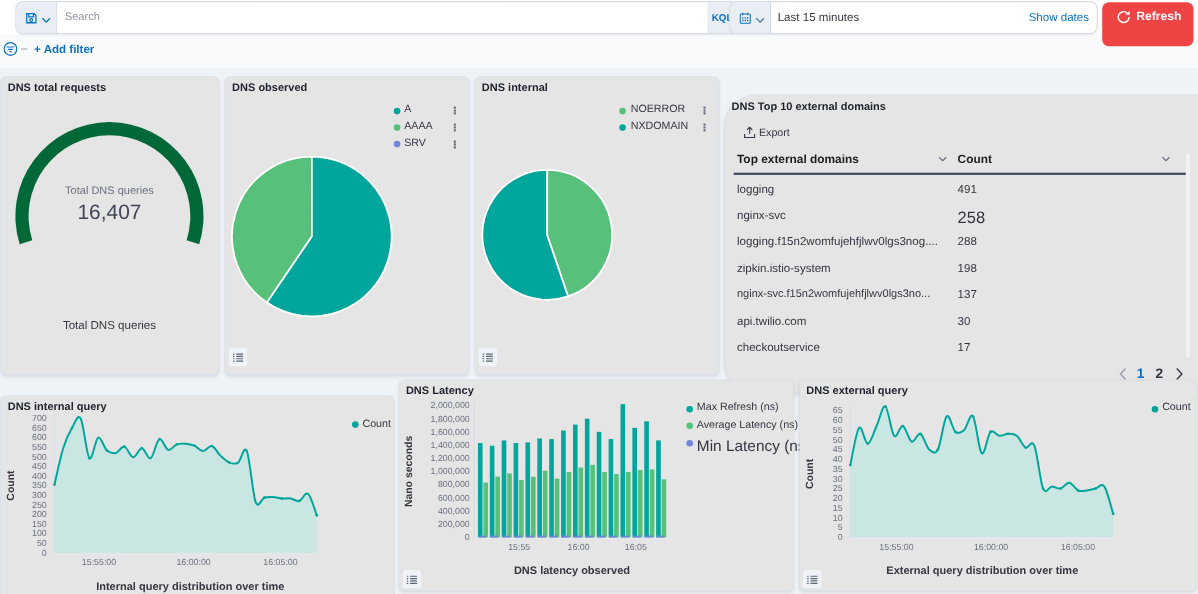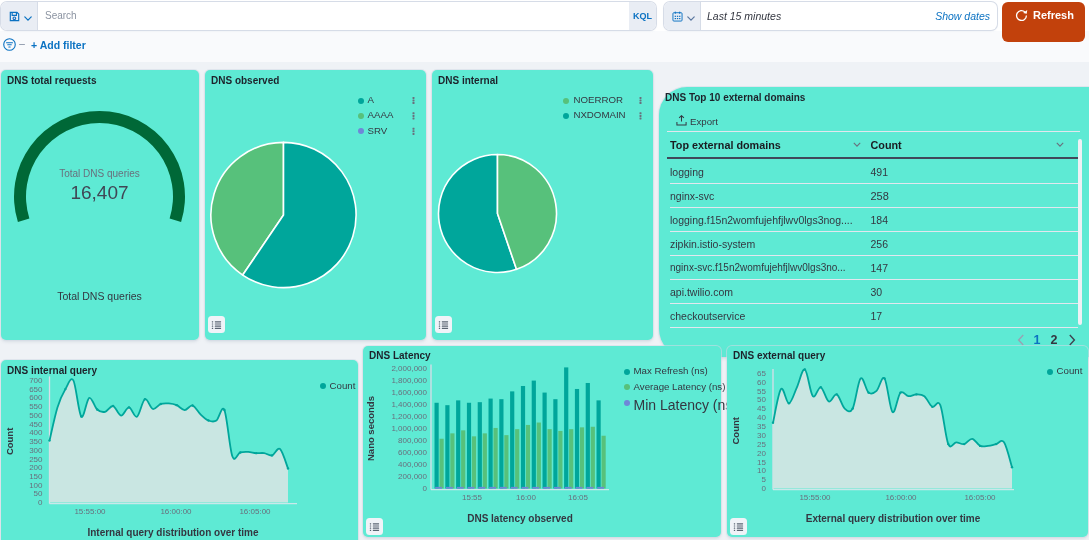--- a/index.html
+++ b/index.html
@@ -1,40 +1,40 @@
 <!DOCTYPE html>
 <html><head><meta charset="utf-8"><style>
 * { margin:0; padding:0; box-sizing:border-box; }
 body { width:1089px; height:540px; font-family:"Liberation Sans", sans-serif; background:#fff; position:relative; overflow:hidden; }
 .bg { position:absolute; left:0; top:31px; width:1089px; height:509px; background:#eff2f6; }
 .bg2 { position:absolute; left:0; top:31px; width:1089px; height:31px; background:#f9fafc; }
-.panel { position:absolute; background:#5eead4; border-radius:5px; box-shadow:0 0 0 1px rgba(211,218,230,.55), 0 2px 3px rgba(152,162,179,.25); }
+.panel { position:absolute; background:#e5e5e5; border-radius:5px; box-shadow:0 0 0 1px rgba(211,218,230,.55), 0 2px 3px rgba(152,162,179,.25); }
 .ptitle { position:absolute; left:6px; top:4.5px; font-size:10px; font-weight:bold; color:#1d222b; }
 svg text { font-family:"Liberation Sans", sans-serif; }
 </style></head>
 <body>
 <div class="bg"></div>
 <div class="bg2"></div>
 
-<div style="position:absolute;left:1px;top:2px;width:655px;height:28px;background:#fff;border-radius:6px;box-shadow:0 0 0 1px #d6dce7, 0 1px 2px rgba(152,162,179,.2);">
+<div style="position:absolute;left:15px;top:2px;width:655px;height:28px;background:#fff;border-radius:6px;box-shadow:0 0 0 1px #d6dce7, 0 1px 2px rgba(152,162,179,.2);">
   <div style="position:absolute;left:0;top:0;width:37px;height:28px;background:#e9edf4;border-radius:6px 0 0 6px;border-right:1px solid #d6dce7;">
       <svg width="11" height="11" viewBox="0 0 16 16" style="position:absolute;left:8px;top:9px">
         <path fill="none" stroke="#0b72c2" stroke-width="1.7" d="M1.9 1.9h9.7l2.5 2.5v9.7H1.9z M4.6 2.1v4.2h6.2V2.1"></path>
         <circle cx="7.8" cy="10.6" r="1.9" fill="none" stroke="#1b72c2" stroke-width="1.7"></circle>
       </svg>
       <svg width="8" height="5" viewBox="0 0 10 6" style="position:absolute;left:22.5px;top:13.5px">
         <path fill="none" stroke="#0b72c2" stroke-width="1.5" stroke-linecap="round" d="M1 1l4 4 4-4"></path>
       </svg>
     </div>
   <div style="position:absolute;left:44px;top:8px;font-size:10px;color:#8b93a1;">Search</div>
   <div style="position:absolute;right:0;top:0;width:27px;height:28px;background:#e9edf4;border-radius:0 6px 6px 0;"></div>
   <div style="position:absolute;right:4px;top:9px;font-size:9px;font-weight:bold;color:#0b72c2;">KQL</div>
 </div>
 
-<div style="position:absolute;left:664px;top:2px;width:333px;height:28px;background:#fff;border-radius:6px;box-shadow:0 0 0 1px #d6dce7, 0 1px 2px rgba(152,162,179,.2);font-style:italic;">
+<div style="position:absolute;left:664px;top:2px;width:333px;height:28px;background:#fff;border-radius:6px;box-shadow:0 0 0 1px #d6dce7, 0 1px 2px rgba(152,162,179,.2);">
   <div style="position:absolute;left:0;top:0;width:37px;height:28px;background:#e9edf4;border-radius:6px 0 0 6px;border-right:1px solid #d6dce7;">
       <svg width="11" height="11" viewBox="0 0 14 14" style="position:absolute;left:8px;top:8.5px">
         <g stroke="#0b72c2" fill="none" stroke-width="1.2">
           <rect x="1.2" y="2.2" width="11.6" height="10.6" rx="1.2"></rect>
           <path d="M4.2 0.8v2.8 M9.8 0.8v2.8"></path>
         </g>
         <g fill="#0b72c2">
           <rect x="3.4" y="6" width="1.7" height="1.5"></rect>
           <rect x="6.2" y="6" width="1.7" height="1.5"></rect>
           <rect x="9" y="6" width="1.7" height="1.5"></rect>
@@ -44,21 +44,21 @@
         </g>
       </svg>
       <svg width="8" height="5" viewBox="0 0 10 6" style="position:absolute;left:23px;top:13.5px">
         <path fill="none" stroke="#5a77a0" stroke-width="1.5" stroke-linecap="round" d="M1 1l4 4 4-4"></path>
       </svg>
     </div>
   <div style="position:absolute;left:43px;top:7.5px;font-size:10.5px;color:#343741;">Last 15 minutes</div>
   <div style="position:absolute;right:7px;top:7.5px;font-size:10.5px;color:#0b72c2;">Show dates</div>
 </div>
 
-<div style="position:absolute;left:1002px;top:2px;width:83px;height:40px;background:#c2410c;border-radius:6px;">
+<div style="position:absolute;left:1002px;top:2px;width:83px;height:40px;background:#ef4444;border-radius:6px;">
     <svg width="13" height="13" viewBox="0 0 14 14" style="position:absolute;left:13px;top:7px">
       <path fill="none" stroke="#fff" stroke-width="1.4" d="M12.3 7a5.3 5.3 0 1 1-1.6-3.8"></path>
       <path fill="#fff" d="M12.9 0.8v4l-4-0.1 4-3.9z" transform="rotate(8 11 3)"></path>
     </svg>
   <div style="position:absolute;left:31px;top:7px;font-size:11px;font-weight:bold;color:#fff;">Refresh</div>
 </div>
 
 <svg width="13" height="13" viewBox="0 0 16 16" style="position:absolute;left:2.5px;top:37.5px">
     <circle cx="8" cy="8" r="7.1" fill="none" stroke="#0b72c2" stroke-width="1.35"></circle>
     <path stroke="#0b72c2" stroke-width="1.35" stroke-linecap="round" d="M4.3 5.8h7.4 M5.8 8.4h4.4 M7.2 11h1.6"></path>
@@ -174,30 +174,30 @@
       <svg width="8" height="5" viewBox="0 0 10 6" style="display:block">
         <path fill="none" stroke="#69707d" stroke-width="1.4" d="M1 1l4 4 4-4"></path>
       </svg>
     </div>
   <div style="position:absolute;left:8px;top:69.5px;width:413px;border-top:2px solid #40485a;"></div>
   <div style="position:absolute;left:11px;top:72.5px;width:408px;height:24px;border-bottom:1px solid #e2e7ee;"></div>
     <div style="position:absolute;left:11px;top:79.0px;font-size:10.5px;color:#343741">logging</div>
     <div style="position:absolute;left:211.5px;top:79.0px;font-size:10.5px;color:#343741">491</div>
     <div style="position:absolute;left:11px;top:96.5px;width:408px;height:24px;border-bottom:1px solid #e2e7ee;"></div>
     <div style="position:absolute;left:11px;top:103.0px;font-size:10.5px;color:#343741">nginx-svc</div>
-    <div style="position:absolute;left:211.5px;top:103.0px;font-size:11px;color:#343741">258</div>
+    <div style="position:absolute;left:211.5px;top:103.0px;font-size:15px;color:#343741">258</div>
     <div style="position:absolute;left:11px;top:120.5px;width:408px;height:24px;border-bottom:1px solid #e2e7ee;"></div>
     <div style="position:absolute;left:11px;top:127.0px;font-size:10.5px;color:#343741">logging.f15n2womfujehfjlwv0lgs3nog....</div>
-    <div style="position:absolute;left:211.5px;top:127.0px;font-size:10.5px;color:#343741">184</div>
+    <div style="position:absolute;left:211.5px;top:127.0px;font-size:10.5px;color:#343741">288</div>
     <div style="position:absolute;left:11px;top:144.5px;width:408px;height:24px;border-bottom:1px solid #e2e7ee;"></div>
     <div style="position:absolute;left:11px;top:151.0px;font-size:10.5px;color:#343741">zipkin.istio-system</div>
-    <div style="position:absolute;left:211.5px;top:151.0px;font-size:10.5px;color:#343741">256</div>
+    <div style="position:absolute;left:211.5px;top:151.0px;font-size:10.5px;color:#343741">198</div>
     <div style="position:absolute;left:11px;top:168.5px;width:408px;height:24px;border-bottom:1px solid #e2e7ee;"></div>
     <div style="position:absolute;left:11px;top:175.0px;font-size:10px;color:#343741">nginx-svc.f15n2womfujehfjlwv0lgs3no...</div>
-    <div style="position:absolute;left:211.5px;top:175.0px;font-size:10.5px;color:#343741">147</div>
+    <div style="position:absolute;left:211.5px;top:175.0px;font-size:10.5px;color:#343741">137</div>
     <div style="position:absolute;left:11px;top:192.5px;width:408px;height:24px;border-bottom:1px solid #e2e7ee;"></div>
     <div style="position:absolute;left:11px;top:199.0px;font-size:10.5px;color:#343741">api.twilio.com</div>
     <div style="position:absolute;left:211.5px;top:199.0px;font-size:10.5px;color:#343741">30</div>
     <div style="position:absolute;left:11px;top:216.5px;width:408px;height:24px;border-bottom:1px solid #e2e7ee;"></div>
     <div style="position:absolute;left:11px;top:223.0px;font-size:10.5px;color:#343741">checkoutservice</div>
     <div style="position:absolute;left:211.5px;top:223.0px;font-size:10.5px;color:#343741">17</div>
   <div style="position:absolute;left:419px;top:52px;width:4px;height:186px;background:#eef1f5;border-radius:2px;"></div>
   <svg width="8" height="12" viewBox="0 0 8 12" style="position:absolute;left:358px;top:247px">
       <path fill="none" stroke="#98a2b3" stroke-width="1.4" d="M6.2 1L1.6 6l4.6 5"></path>
     </svg>

